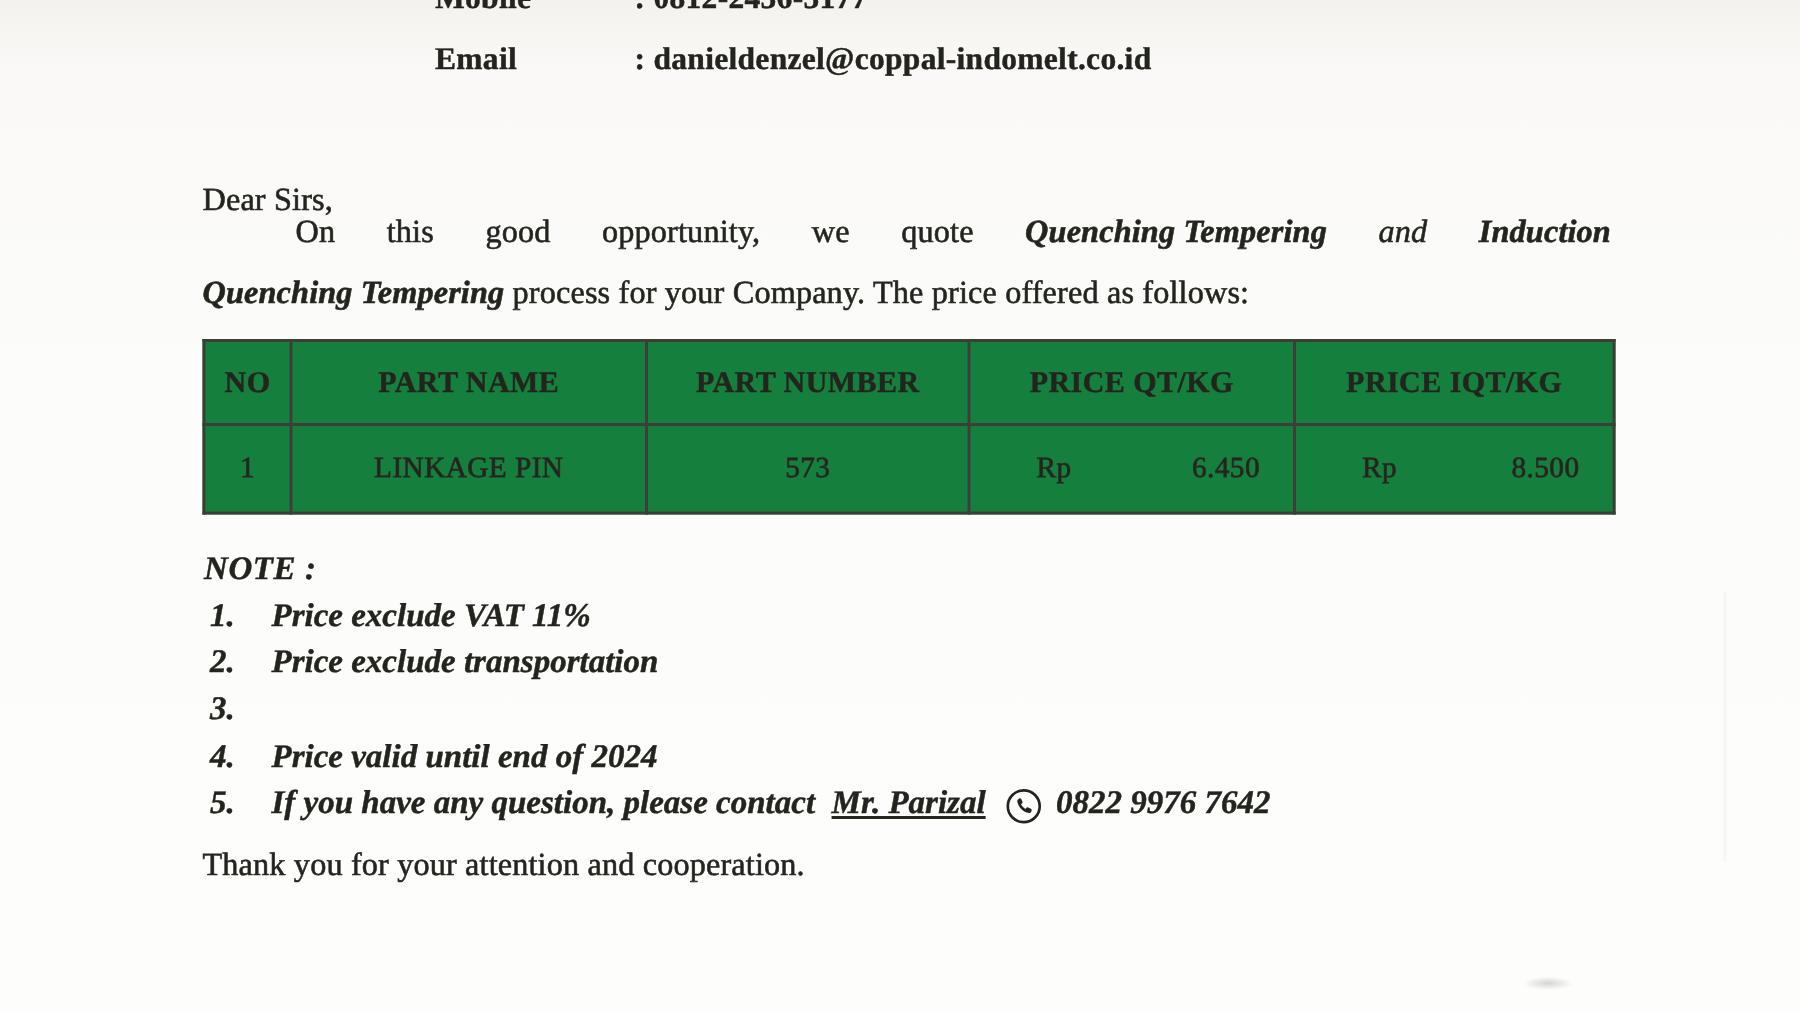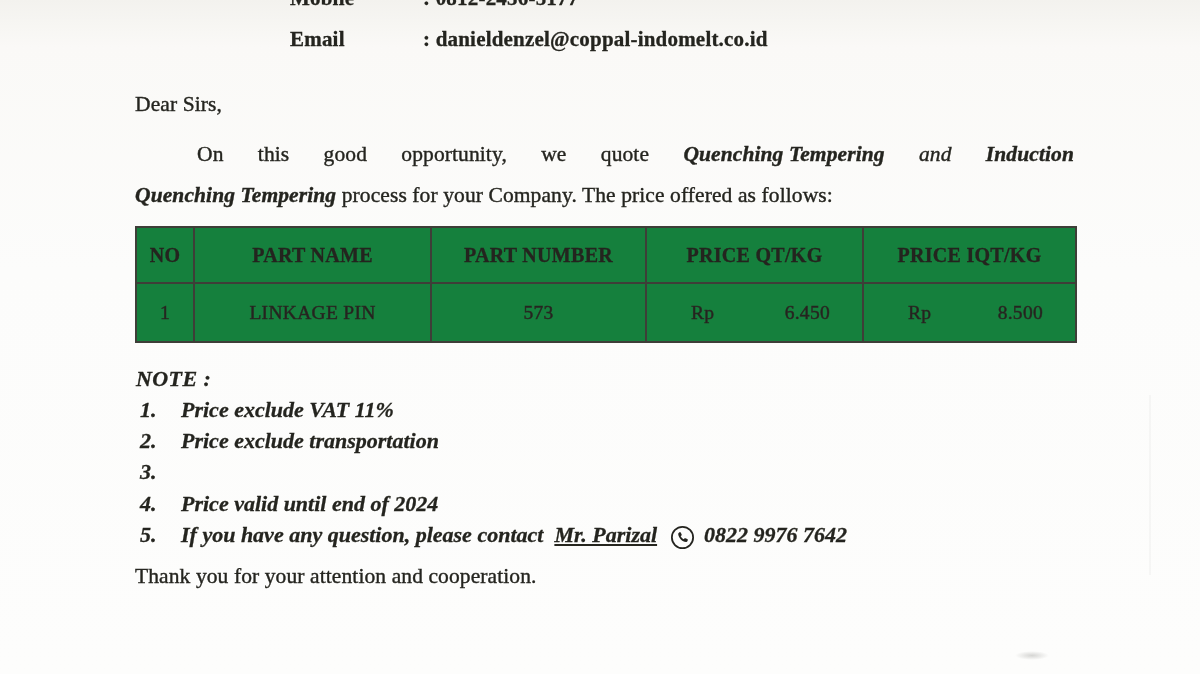--- a/index.html
+++ b/index.html
@@ -65,21 +65,21 @@
   table.quote td {
     height: 57px;
     font-size: 19.5px;
     -webkit-text-stroke: 0.5px #2a2a24;
     letter-spacing: 0.3px;
   }
   .price-wrap {
     display: flex;
     justify-content: space-between;
     align-items: center;
-    padding: 0 32px 0 44px;
+    padding: 0 22px 0 44px;
     text-align: right;
   }
 
   
   .note-title {
     font-size: 22px;
     font-weight: bold;
     font-style: italic;
     -webkit-text-stroke: 0.3px #26261f;
     letter-spacing: 0.4px;
@@ -116,21 +116,21 @@
 
 <div class="abs contact-line" style="left:290px; top:-14px;">
   <span class="contact-label">Mobile</span>
   <span>: 0812-2456-5177</span>
 </div>
 <div class="abs contact-line" style="left:290px; top:27px;">
   <span class="contact-label">Email</span>
   <span>: danieldenzel@coppal-indomelt.co.id</span>
 </div>
 
-<div class="abs salutation" style="left:135px; top:92px;">Dear Sirs,</div>
+<div class="abs salutation" style="left:135px; top:121px;">Dear Sirs,</div>
 
 <div class="abs para-line para-line1" style="left:135px; top:142px;">
   <span style="margin-left:62px;">On</span>
   <span>this</span>
   <span>good</span>
   <span>opportunity,</span>
   <span>we</span>
   <span>quote</span>
   <span class="bi">Quenching Tempering</span>
   <span class="it">and</span>

